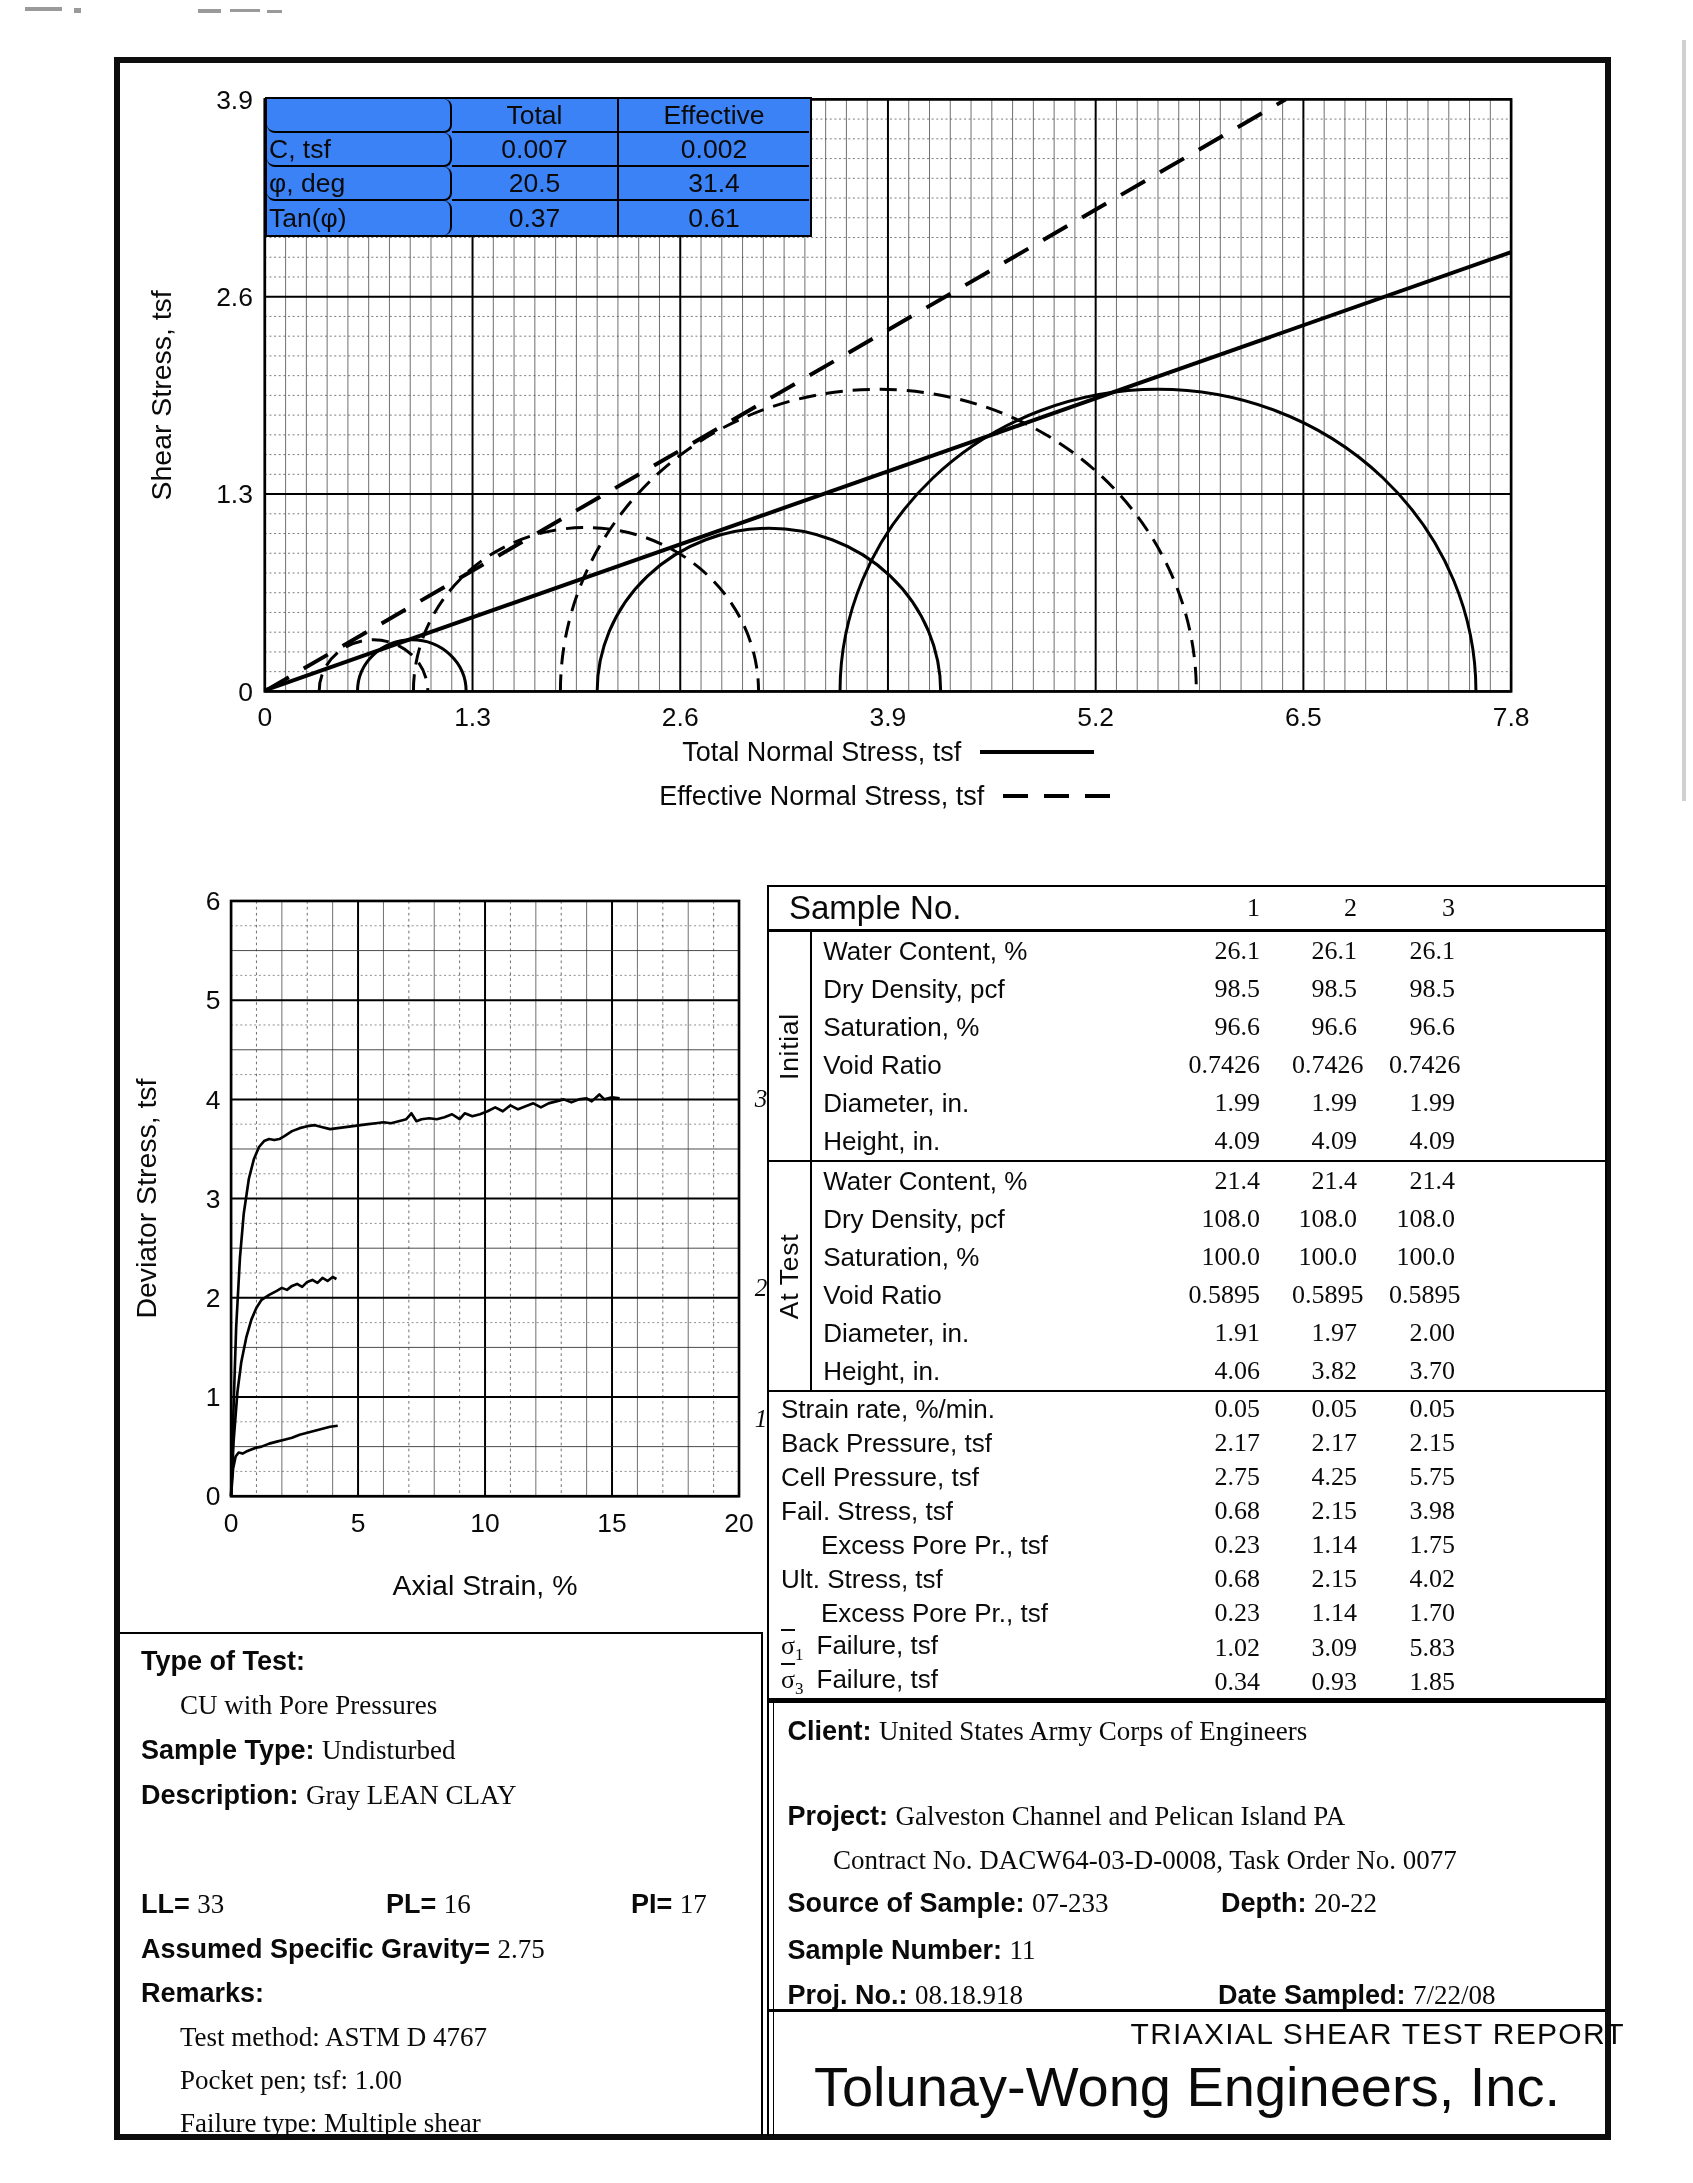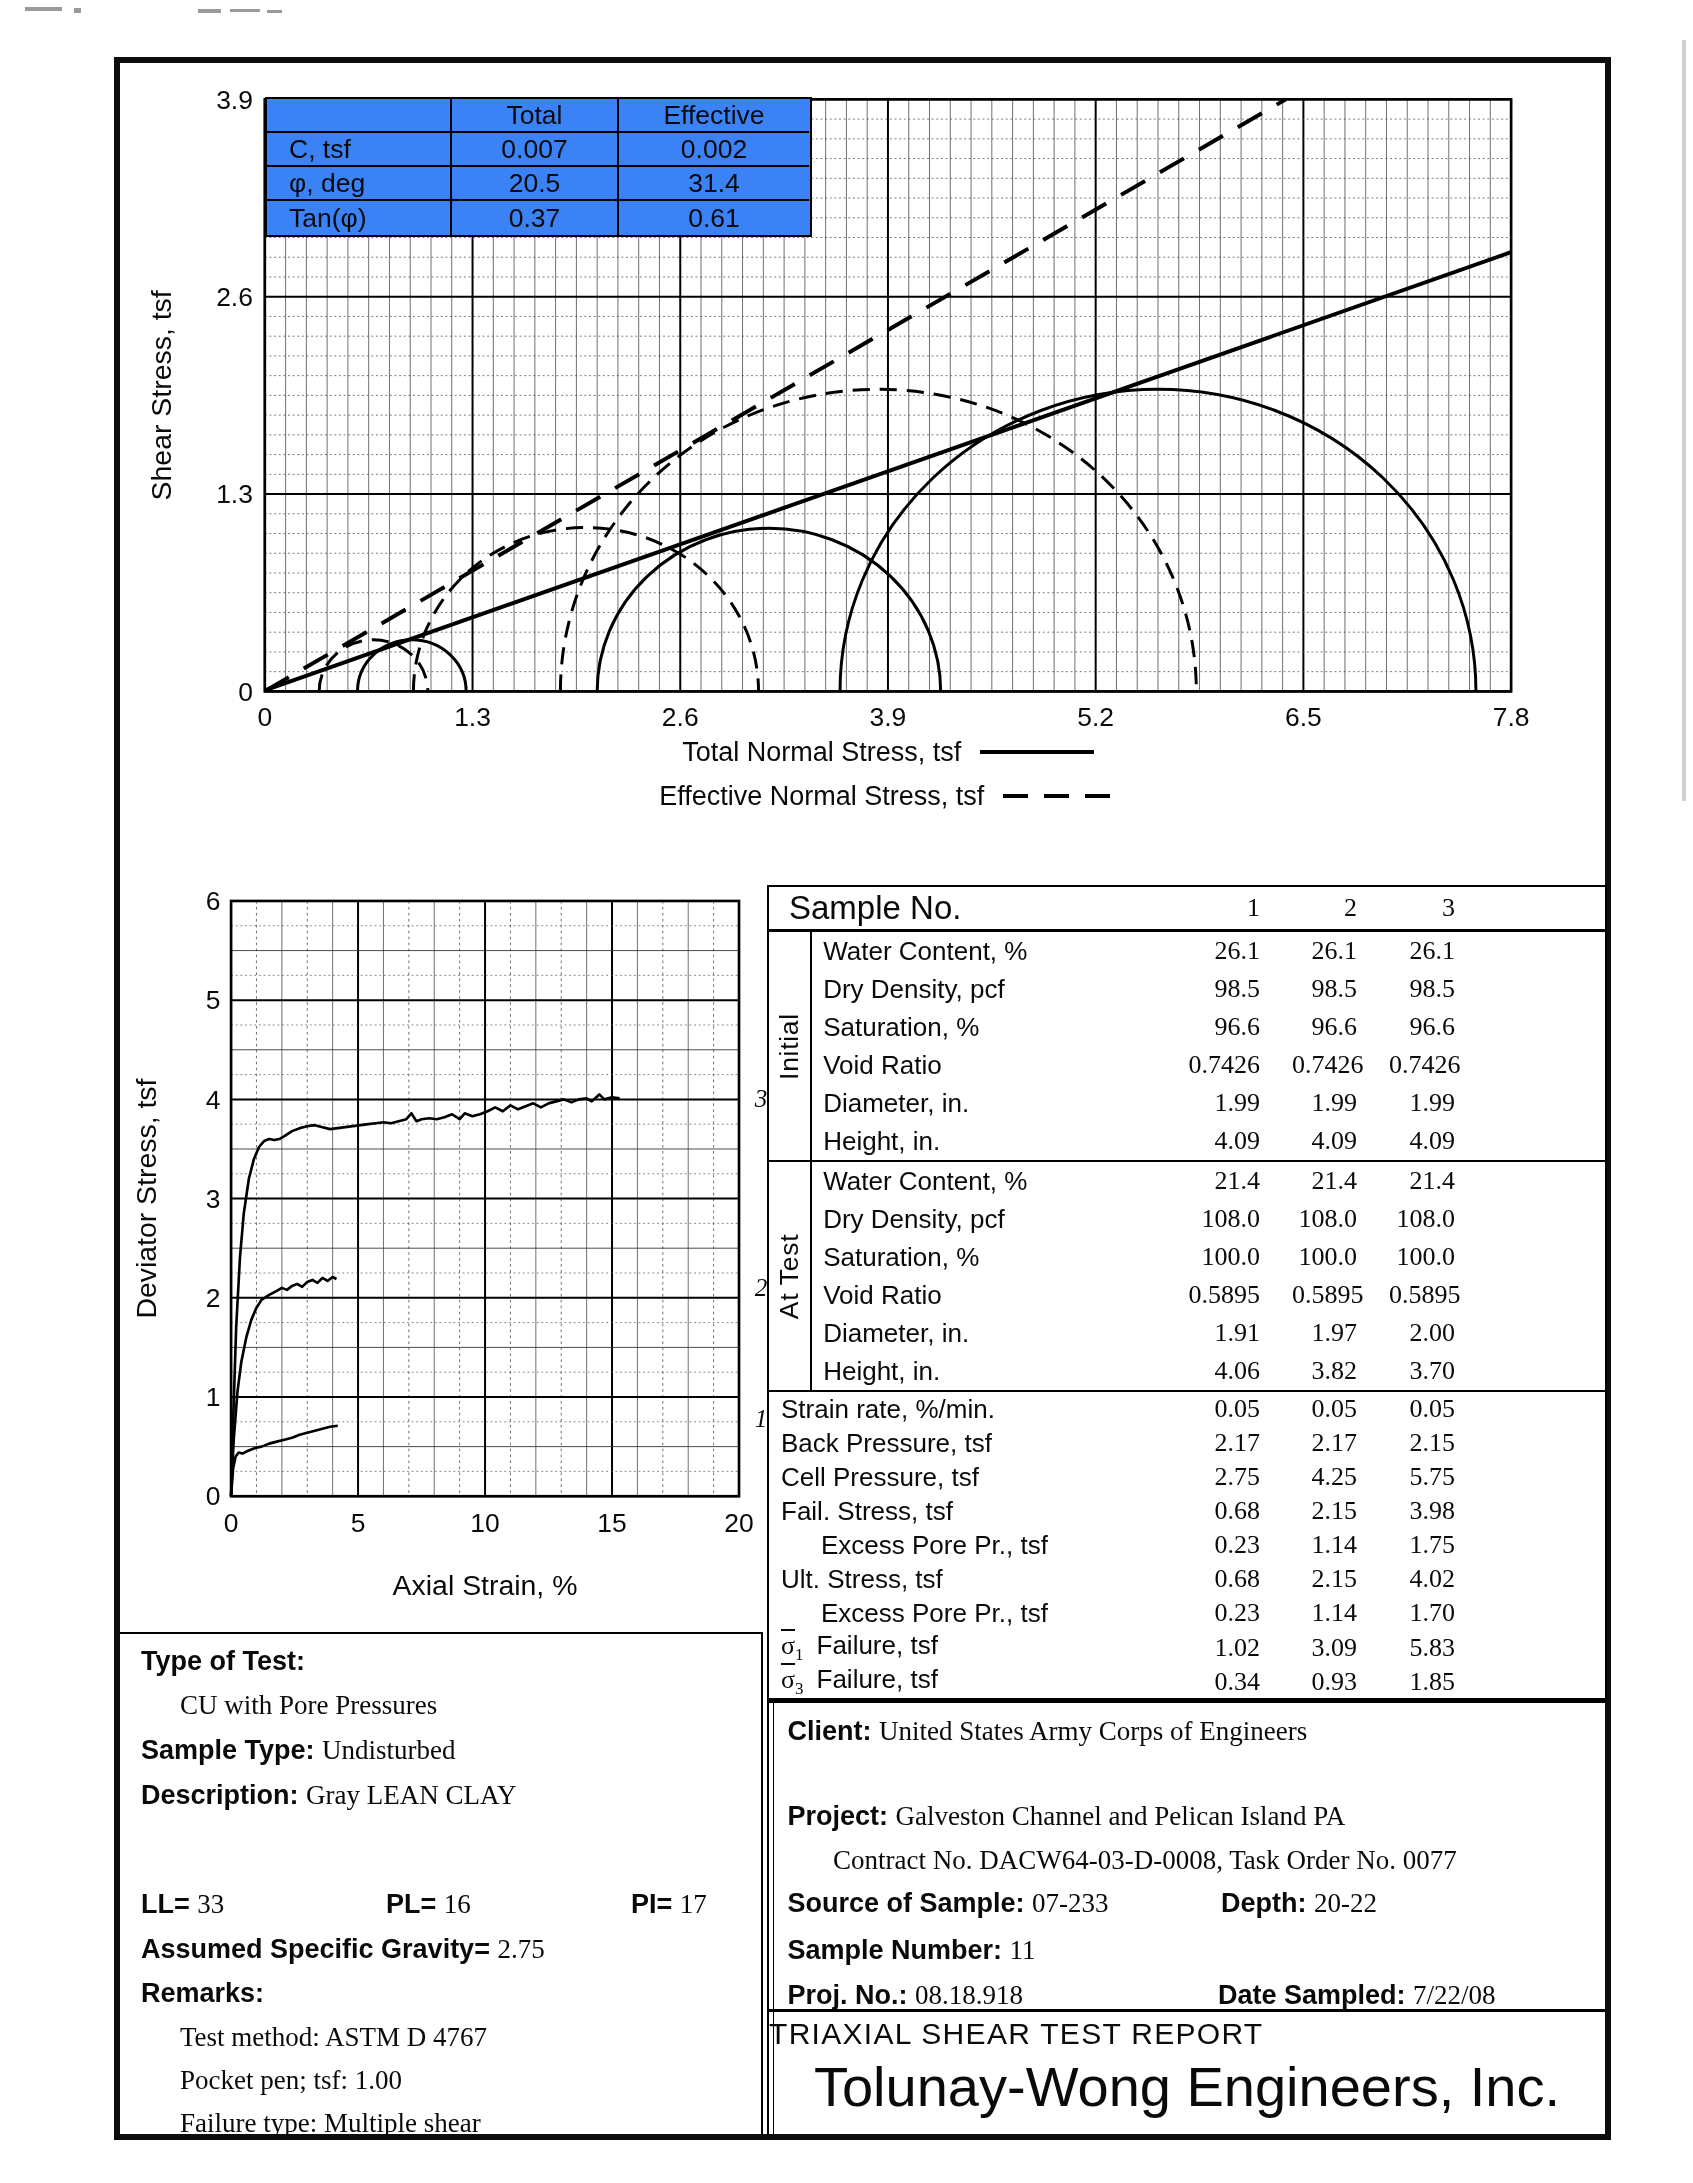--- a/index.html
+++ b/index.html
@@ -12,21 +12,21 @@
   .ol{text-decoration:overline;}
   #border-frame{position:absolute;left:114px;top:57px;width:1485px;height:2071px;
                 border:6px solid #0d0d0d;}
   .artifact{position:absolute;background:#9a9a9a;}
   
   #param-table{position:absolute;left:265px;top:97px;width:543px;height:136px;
                display:grid;grid-template-columns:185px 167px 190px;grid-template-rows:repeat(4,1fr);
                background:#3b82f6;border:2.6px solid #000;font-size:26.5px;}
   #param-table .cell{border-right:2px solid #000;border-bottom:2px solid #000;
                      display:flex;align-items:center;justify-content:center;}
-  #param-table .cell.lbl{justify-content:flex-start;padding-left:22px;}
+  #param-table .cell.lbl{justify-content:flex-start;padding-left:2px;border-radius:8px;}
   #param-table .cell:nth-child(3n){border-right:none;}
   #param-table .cell.last{border-bottom:none;}
   
   #mohr-legend{position:absolute;left:265px;top:730px;width:1246px;font-size:27px;}
   .legend-row{display:flex;align-items:center;justify-content:center;gap:18.5px;height:44px;}
   .swatch{width:114px;height:4px;background:#000;}
   .swatch.dashed{background:repeating-linear-gradient(90deg,#000 0 25px,transparent 25px 41px);}
   
   #sample-table{position:absolute;left:767px;top:885px;width:836px;
                 border:2.6px solid #000;background:#fff;font-size:26px;}
@@ -44,21 +44,21 @@
   .st-extra .rlbl{grid-column:1 / span 2;padding-left:12px;}
   .st-extra .rlbl.indent{padding-left:52px;}
   sub{font-size:17px;}
   
   #left-box{position:absolute;left:120px;top:1632px;width:641px;height:501px;
             border-top:2.6px solid #000;border-right:2.6px solid #000;font-size:27px;}
   #right-box{position:absolute;left:767px;top:1700px;width:836px;height:433px;
              border-top:3.3px solid #000;border-left:2.6px solid #000;font-size:27px;}
   #right-box .inner-line{position:absolute;left:4px;top:0;bottom:0;width:1.3px;background:#000;}
   .line{position:absolute;white-space:nowrap;}
-  #report-title{position:absolute;left:0;width:100%;text-align:left;font-size:30px;letter-spacing:1.3px;}
+  #report-title{position:absolute;left:0;width:100%;text-align:right;font-size:30px;letter-spacing:1.3px;padding-left:20px;}
   #company{position:absolute;left:0;width:100%;text-align:center;font-size:56px;letter-spacing:0px;}
   svg text{fill:#0a0a0a;}
 </style>
 </head>
 <body>
 
 <div id="page">
 
   <div class="artifact" style="left:25px;top:6.6px;width:37px;height:4px;"></div>
   <div class="artifact" style="left:74px;top:8px;width:6.6px;height:4.6px;"></div>

